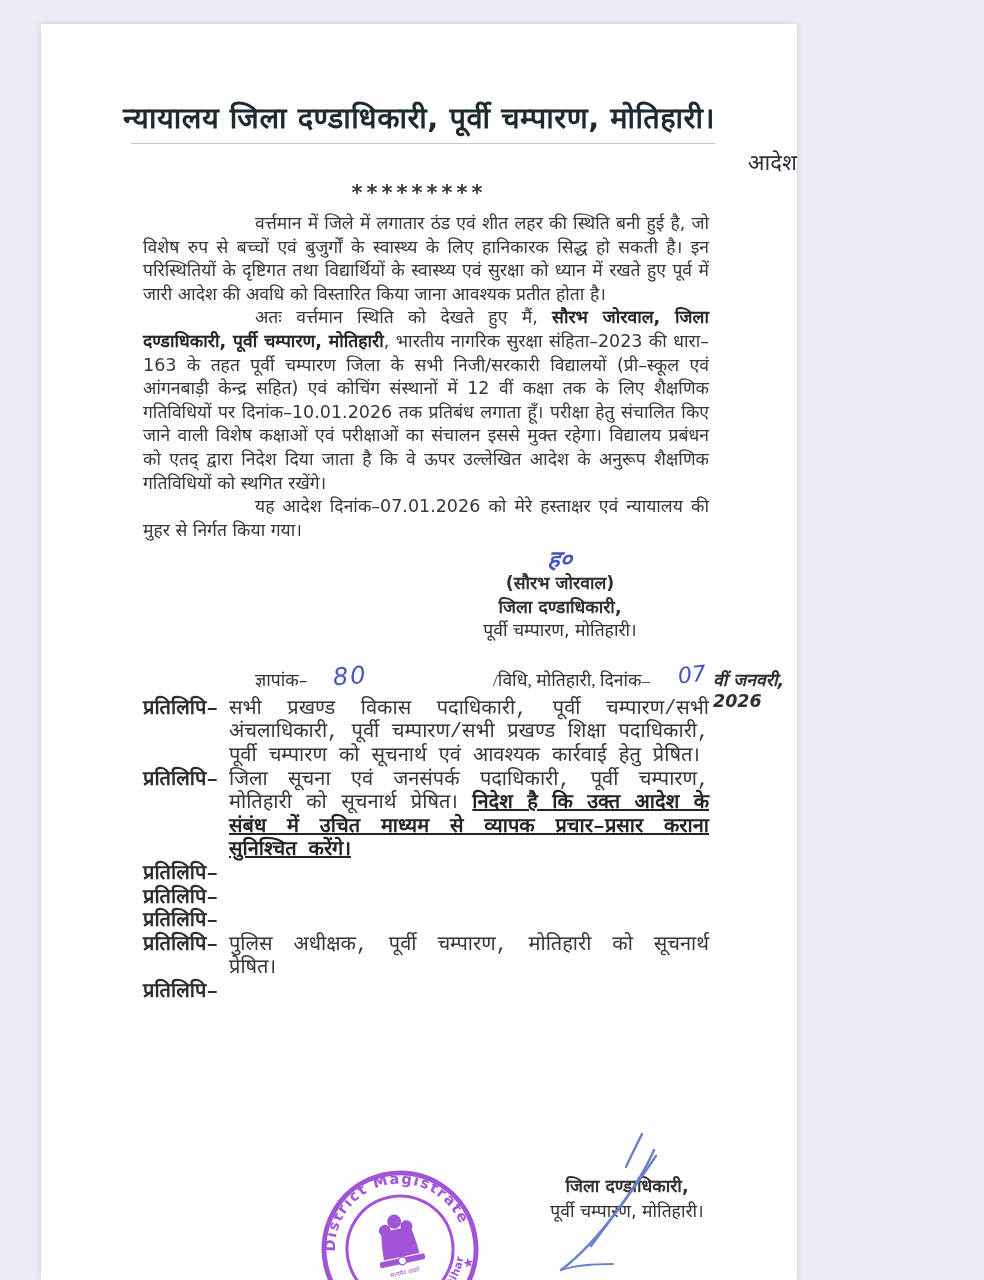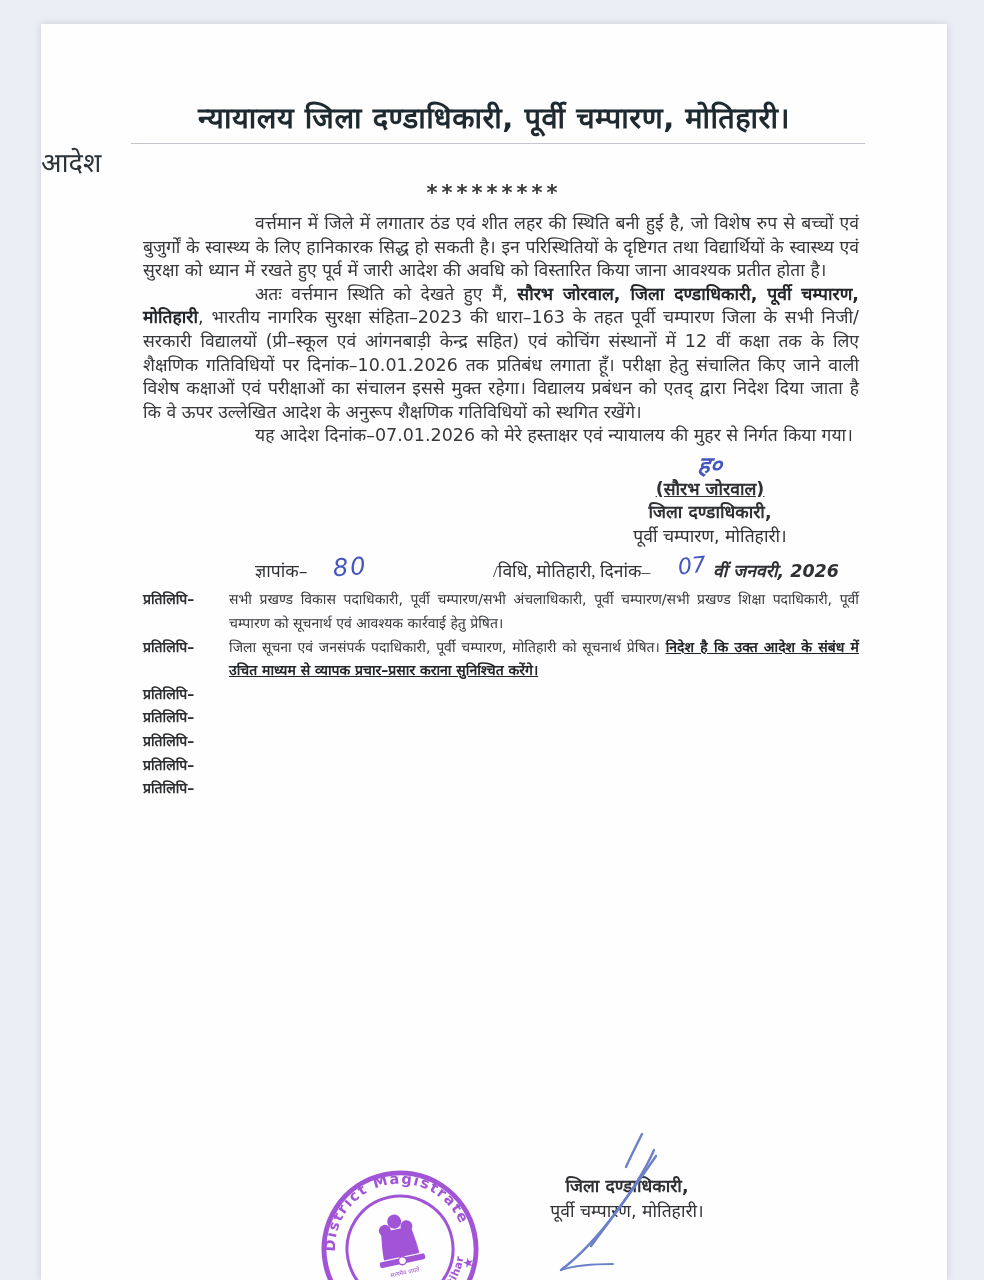--- a/index.html
+++ b/index.html
@@ -2,69 +2,69 @@
 <html><head>
 <meta charset="utf-8">
 <style>
   html,body{margin:0;padding:0;background:#e4e6ee;}
   .screen{
     position:relative;width:984px;height:1280px;overflow:hidden;
     background:#eceef5;
     font-family:"DejaVu Sans", sans-serif;
   }
   .paper{
-    position:absolute;left:41px;top:24px;width:906px;height:1256px;
+    position:absolute;left:41px;top:24px;width:756px;height:1256px;
     background:#fffeff;
     box-shadow:0 0 7px rgba(110,115,145,.28);
   }
   .court-title{
     margin:74px 20px 0 20px;text-align:center;
     font-size:29px;font-weight:bold;color:#1e2a30;line-height:40px;
     letter-spacing:.5px;
   }
   .title-rule{
     position:absolute;left:90px;right:82px;top:119px;height:1px;
     background:#c3c7cf;
   }
   .order-heading{
-    text-align:left;font-size:27px;color:#2c3338;margin-top:8px;line-height:33px;
+    text-align:right;font-size:22px;color:#2c3338;margin-top:8px;line-height:33px;
   }
   .stars{
     text-align:center;font-size:21px;font-weight:bold;color:#3a3a3a;
     letter-spacing:4px;margin-top:2px;line-height:24px;
   }
   .body-text{margin-top:7px;color:#35373a;font-size:17.5px;line-height:23.6px;}
   .body-text p{margin:0 88px 0 102px;text-align:justify;text-indent:112px;}
   .body-text strong{color:#23272a;}
 
   .sign-block{
     margin:4px 92px 0 auto;width:290px;text-align:center;
     color:#2f3134;font-size:17.5px;line-height:23.5px;
   }
   .sign-initials{
     color:#4456bd;font-size:23px;font-weight:bold;font-style:italic;
     line-height:26px;transform:skewX(-6deg);
   }
-  .sign-name{font-weight:600;text-decoration:underline;}
+  .sign-name{font-weight:600;}
   .sign-desg{font-weight:bold;}
 
-  .memo{position:relative;height:30px;margin-top:7px;font-size:17.5px;color:#2f3134;padding-left:39px;}
+  .memo{position:relative;height:30px;margin-top:21px;font-size:17.5px;color:#2f3134;padding-left:39px;}
   .memo .m-label{position:absolute;left:214px;top:3px;}
   .memo .m-num{
     position:absolute;left:292px;top:-2px;color:#4456bd;font-size:24px;
     font-style:italic;transform:rotate(-4deg);letter-spacing:2px;
   }
   .memo .m-mid{position:absolute;left:452px;top:3px;font-family:Liberation Serif, serif;}
   .memo .m-date{
     position:absolute;left:637px;top:-2px;color:#4456bd;font-size:22px;
     font-style:italic;transform:rotate(-6deg);
   }
   .memo .m-suffix{position:absolute;left:672px;top:3px;font-weight:600;font-style:italic;}
 
-  .copies{margin-top:3px;font-size:14px;line-height:23.6px;color:#35373a;}
+  .copies{margin-top:3px;font-size:20px;line-height:23.6px;color:#35373a;font-family:Liberation Mono, monospace;}
   .copy-row{display:flex;margin:0 88px 0 102px;}
   .copy-label{flex:0 0 86px;font-weight:600;color:#2c2e31;}
   .copy-text{flex:1;text-align:justify;}
   .copy-emphasis{font-weight:bold;text-decoration:underline;color:#232629;}
 
   .stamp{
     position:absolute;left:266px;top:1132px;width:186px;height:186px;
     transform:rotate(-12deg);opacity:.93;
   }
   .sig-strokes{
@@ -122,20 +122,21 @@
         <div class="copy-label">प्रतिलिपि–</div>
       </div>
       <div class="copy-row">
         <div class="copy-label">प्रतिलिपि–</div>
       </div>
       <div class="copy-row">
         <div class="copy-label">प्रतिलिपि–</div>
       </div>
       <div class="copy-row">
         <div class="copy-label">प्रतिलिपि–</div>
+        <div class="copy-text">पुलिस अधीक्षक, पूर्वी चम्पारण, मोतिहारी को सूचनार्थ प्रेषित।</div>
       </div>
       <div class="copy-row">
         <div class="copy-label">प्रतिलिपि–</div>
       </div>
     </div>
 
     <svg class="stamp" viewBox="-93 -93 186 186" xmlns="http://www.w3.org/2000/svg">
       <defs>
         <path id="arcTop" d="M -64,11 A 65,65 0 1 1 64,11"></path>
         <path id="arcBot" d="M -60,22 A 64,64 0 0 0 60,22"></path>

